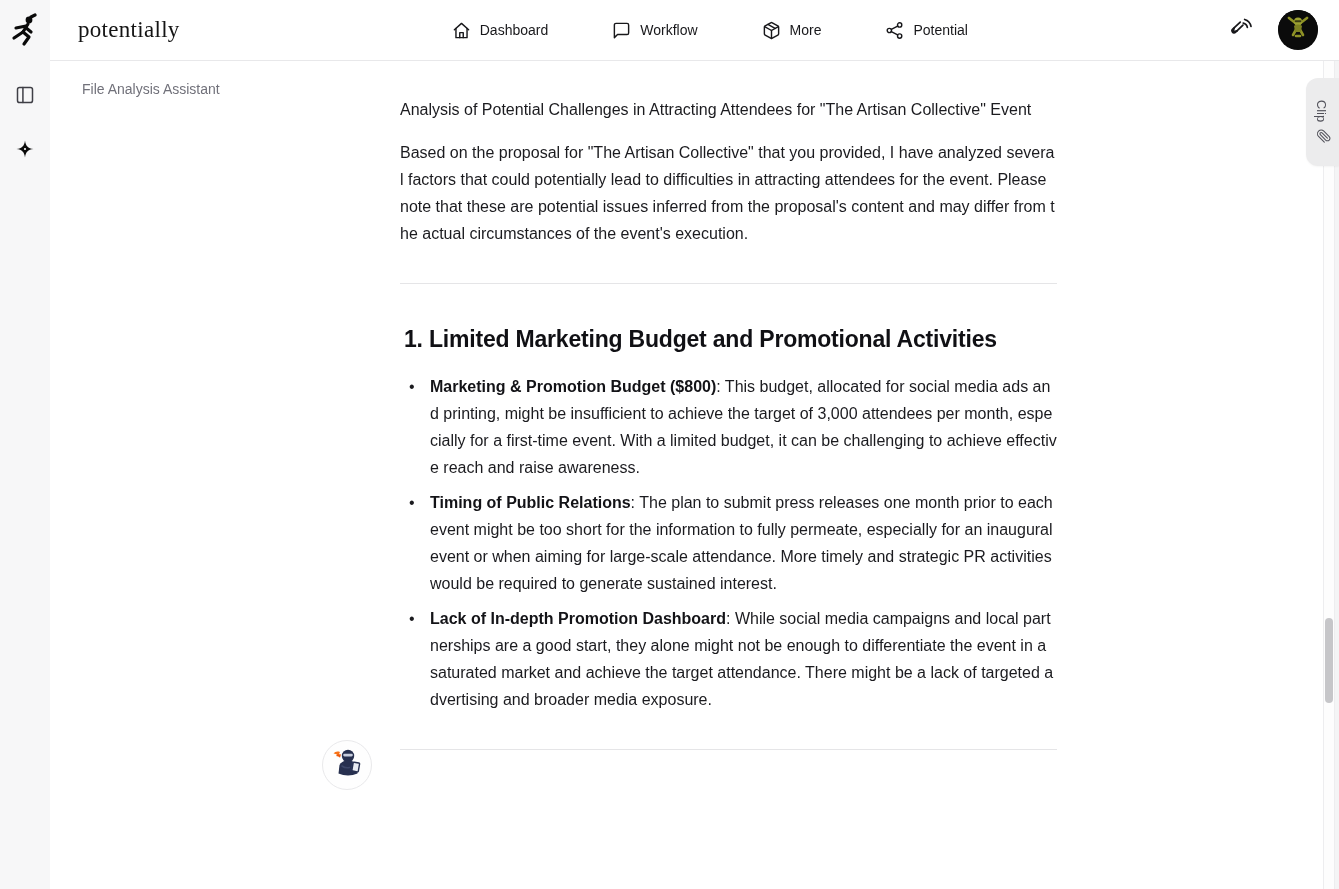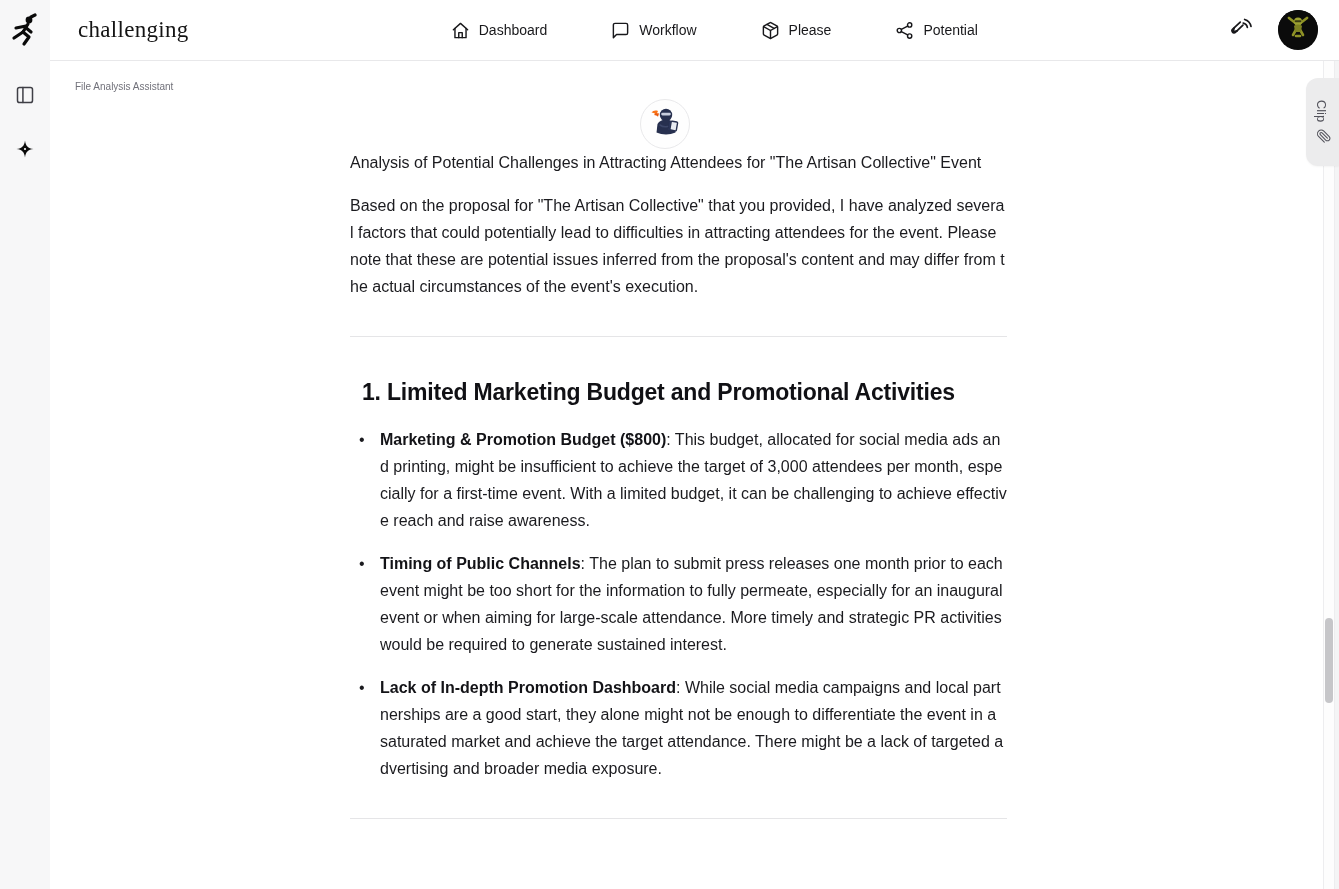--- a/index.html
+++ b/index.html
@@ -36,39 +36,39 @@
   .nav-item svg { display:block; }
   .header-right { display:flex; align-items:center; gap:24px; margin-right:21px; }
   .icon-btn { width:26px; height:26px; display:flex; align-items:center; justify-content:center; cursor:pointer; }
   .avatar {
     width:40px; height:40px; border-radius:50%; overflow:hidden; cursor:pointer;
     background:#0b0b0b; display:flex; align-items:center; justify-content:center;
   }
 
   
   .main { position:absolute; left:50px; top:61px; right:0; bottom:0; background:#fff; overflow:hidden; }
-  .assistant-label { position:absolute; left:25px; top:20px; font-size:10px; color:#71717a; }
-
-  .message { position:absolute; left:272px; top:35px; display:flex; align-items:center;flex-direction:column; }
+  .assistant-label { position:absolute; left:32px; top:20px; font-size:14px; color:#71717a; }
+
+  .message { position:absolute; left:272px; top:35px; display:flex; align-items:flex-end; }
   .msg-avatar {
     flex:none; width:50px; height:50px; margin-top:3px; border-radius:50%;
     background:#fefefe; border:1px solid #e9e9eb; display:flex; align-items:center; justify-content:center;
   }
   .msg-content {
     width:657px; margin-left:28px; font-size:16px; line-height:27px;
     color:#1b1b1f; word-break:break-all;
   }
   .msg-content p { margin:0 0 16px; }
   .msg-content hr { border:none; border-top:1px solid #e5e5e7; margin:36px 0 40px; }
   .msg-content h2 {
-    margin:0 12px 18px; font-size:23px; line-height:31px; font-weight:700;
+    margin:0 4px 18px; font-size:23px; line-height:31px; font-weight:700;
     color:#101014; letter-spacing:-.2px; word-break:normal;
   }
   .msg-content ul { margin:16px 0; padding:0; list-style:none; }
-  .msg-content li { position:relative; padding-left:30px; margin:16px 0 8px; }
+  .msg-content li { position:relative; padding-left:30px; margin:0 0 8px; }
   .msg-content li::before { content:"•"; position:absolute; left:9px; top:0; color:#1b1b1f; }
   .msg-content strong { font-weight:700; color:#131317; }
 
   
   .right-strip { position:absolute; right:0; top:0; bottom:0; width:4px; background:#f4f4f5; }
   .scroll-rail {
     position:absolute; right:4px; top:0; bottom:0; width:12px; background:#fdfdfd;
     border-left:1px solid #ededef; border-right:1px solid #ededef;
   }
   .scroll-thumb {
@@ -113,21 +113,21 @@
     <span>
       <svg width="24" height="24" viewBox="0 0 24 24">
         <path d="M12 1.5c.7 5.6 2.9 7.8 8.5 8.5-5.6.7-7.8 2.9-8.5 8.5-.7-5.6-2.9-7.8-8.5-8.5 5.6-.7 7.8-2.9 8.5-8.5Z" fill="#0a0a0a"></path>
         <circle cx="12" cy="10" r="1.1" fill="#ffffff"></circle>
       </svg>
     </span>
   </div>
 </div>
 
 <div class="header">
-  <div class="brand">challenging</div>
+  <div class="brand">potentially</div>
 
   <div class="top-nav">
     <div class="nav-item">
       <span>
         <svg width="19" height="19" viewBox="0 0 24 24" fill="none" stroke="#18181b" stroke-width="1.8" stroke-linecap="round" stroke-linejoin="round">
           <path d="M3 11 12 3l9 8"></path>
           <path d="M5 9.4V21h14V9.4"></path>
           <path d="M9.8 21v-6.3h4.4V21"></path>
         </svg>
       </span>
@@ -143,21 +143,21 @@
     </div>
     <div class="nav-item">
       <span>
         <svg width="19" height="19" viewBox="0 0 24 24" fill="none" stroke="#18181b" stroke-width="1.8" stroke-linecap="round" stroke-linejoin="round">
           <path d="M21 8a2 2 0 0 0-1-1.73l-7-4a2 2 0 0 0-2 0l-7 4A2 2 0 0 0 3 8v8a2 2 0 0 0 1 1.73l7 4a2 2 0 0 0 2 0l7-4A2 2 0 0 0 21 16Z"></path>
           <path d="m3.3 7 8.7 5 8.7-5"></path>
           <path d="m7.5 4.27 9 5.15"></path>
           <path d="M12 22V12"></path>
         </svg>
       </span>
-      <span>Please</span>
+      <span>More</span>
     </div>
     <div class="nav-item">
       <span>
         <svg width="19" height="19" viewBox="0 0 24 24" fill="none" stroke="#18181b" stroke-width="1.8" stroke-linecap="round" stroke-linejoin="round">
           <circle cx="5.5" cy="12" r="2.7"></circle>
           <circle cx="18.5" cy="5" r="2.7"></circle>
           <circle cx="18.5" cy="19" r="2.7"></circle>
           <path d="m8 10.7 8-4.2M8 13.3l8 4.2"></path>
         </svg>
       </span>
@@ -219,21 +219,21 @@
       <p>Analysis of Potential Challenges in Attracting Attendees for "The Artisan Collective" Event</p>
       <p>Based on the proposal for "The Artisan Collective" that you provided, I have analyzed several factors that could potentially lead to difficulties in attracting attendees for the event. Please note that these are potential issues inferred from the proposal's content and may differ from the actual circumstances of the event's execution.</p>
 
       <hr>
 
       <h2>1. Limited Marketing Budget and Promotional Activities</h2>
 
 
       <ul>
         <li><strong>Marketing &amp; Promotion Budget ($800)</strong><span>: This budget, allocated for social media ads and printing, might be insufficient to achieve the target of 3,000 attendees per month, especially for a first-time event. With a limited budget, it can be challenging to achieve effective reach and raise awareness.</span></li>
-        <li><strong>Timing of Public Channels</strong><span>: The plan to submit press releases one month prior to each event might be too short for the information to fully permeate, especially for an inaugural event or when aiming for large-scale attendance. More timely and strategic PR activities would be required to generate sustained interest.</span></li>
+        <li><strong>Timing of Public Relations</strong><span>: The plan to submit press releases one month prior to each event might be too short for the information to fully permeate, especially for an inaugural event or when aiming for large-scale attendance. More timely and strategic PR activities would be required to generate sustained interest.</span></li>
         <li><strong>Lack of In-depth Promotion Dashboard</strong><span>: While social media campaigns and local partnerships are a good start, they alone might not be enough to differentiate the event in a saturated market and achieve the target attendance. There might be a lack of targeted advertising and broader media exposure.</span></li>
       </ul>
 
       <hr>
     </div>
   </div>
 
   <div class="right-strip"></div>
   <div class="scroll-rail"></div>
   <div class="scroll-thumb"></div>

